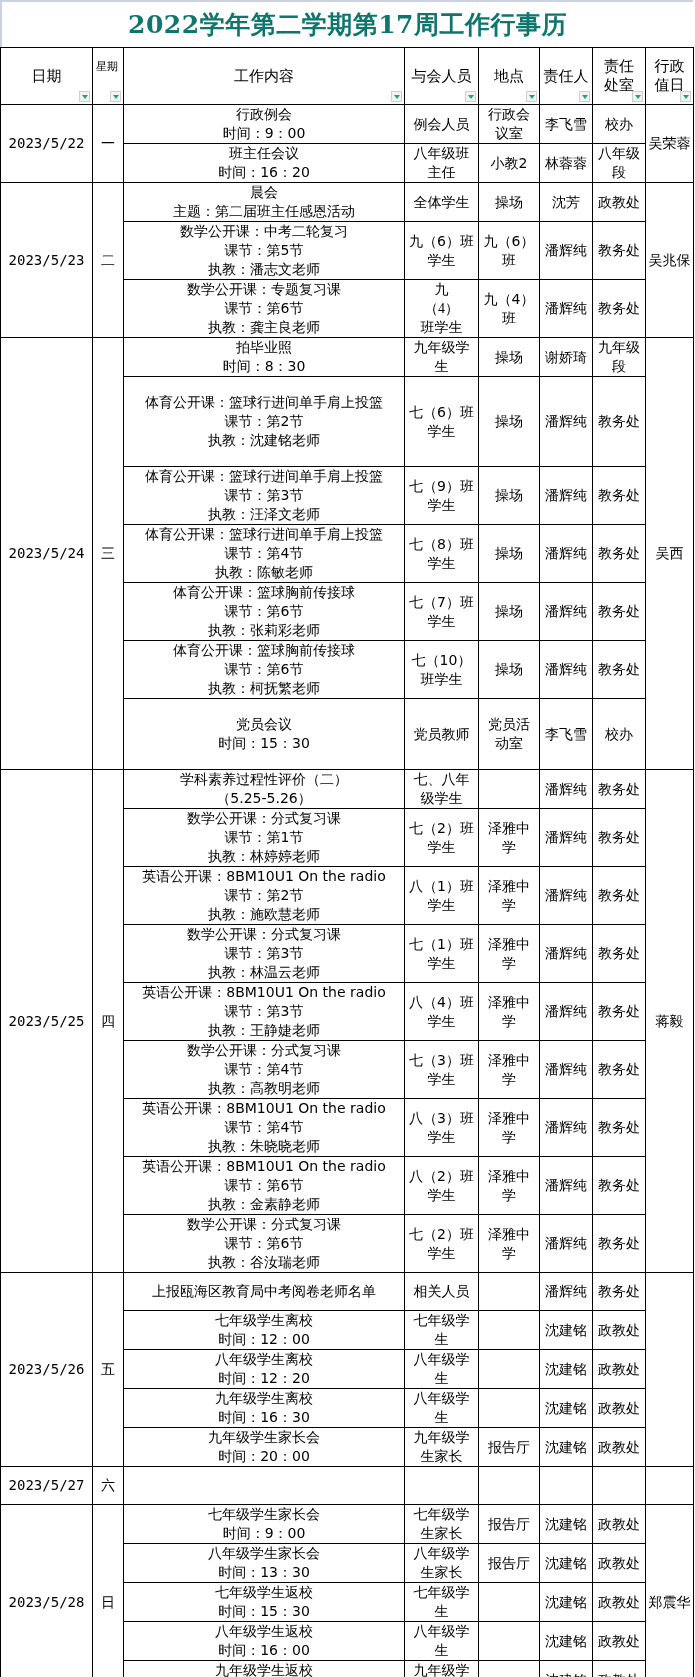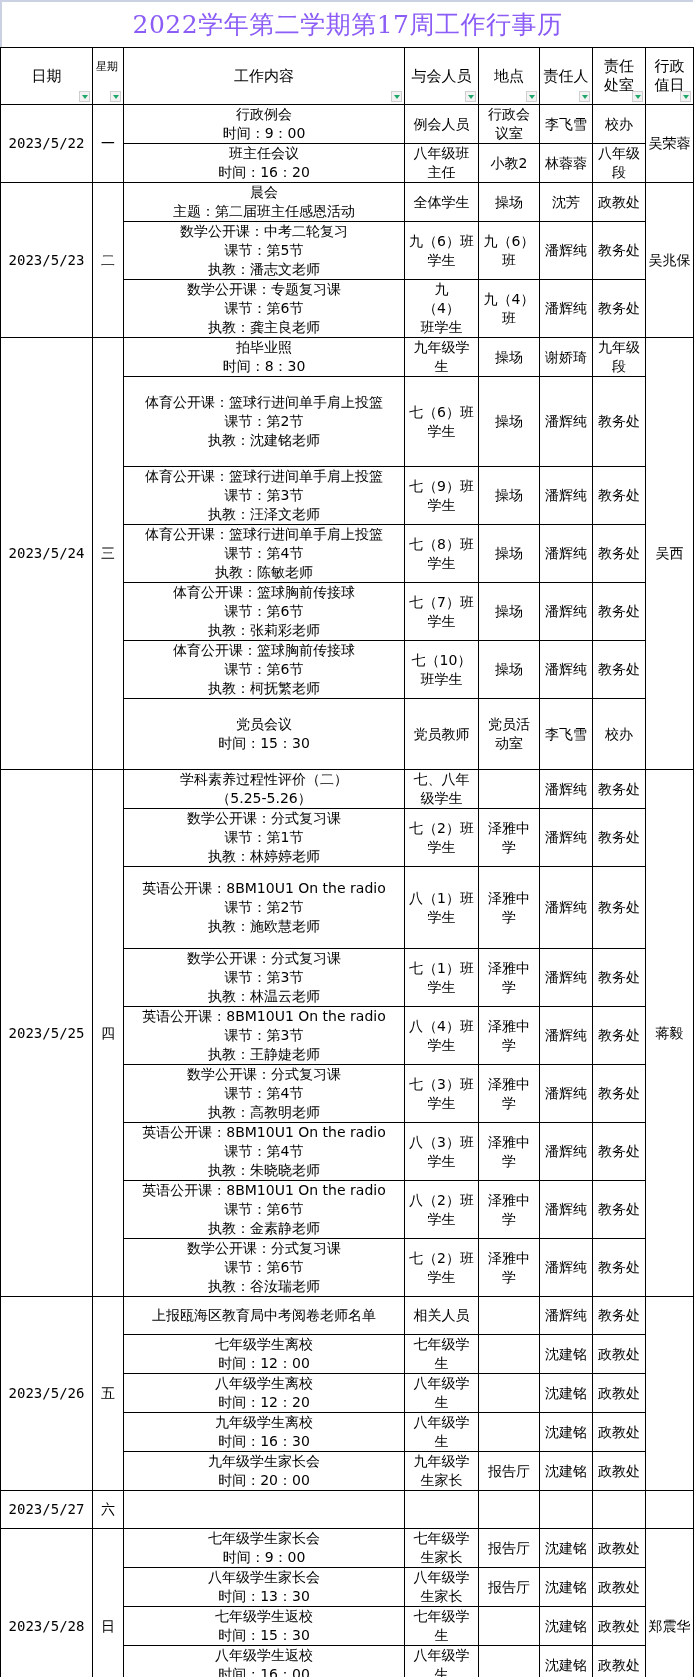--- a/index.html
+++ b/index.html
@@ -2,21 +2,21 @@
 <html><head>
 <meta charset="utf-8">
 <style>
   html, body { margin:0; padding:0; background:#ffffff; }
   body { width:695px; height:1677px; overflow:hidden; position:relative;
          font-family:"DejaVu Sans","Liberation Sans",sans-serif; color:#000; }
   .title-bar { position:absolute; left:0; top:0; width:693px; height:47px;
                border-top:2px solid #c9d1e3; border-left:2px solid #c9d1e3;
                display:flex; align-items:center; justify-content:center; box-sizing:border-box; }
   .title-bar h1 { margin:0; font-family:"DejaVu Serif","Liberation Serif",serif;
-                  font-size:25px; font-weight:normal; letter-spacing:0.5px; color:#8b5cf6; }
+                  font-size:25px; font-weight:bold; letter-spacing:0.5px; color:#0f766e; }
   table.sheet { position:absolute; left:0; top:47px; border-collapse:collapse; table-layout:fixed; width:693px; }
   table.sheet td, table.sheet th { border:1.5px solid #000; padding:0; font-size:14px; line-height:19px;
       font-weight:normal; vertical-align:middle; text-align:center; overflow:hidden; }
   th.hd { height:47px; position:relative; }
   th.hd .lbl { display:block; font-size:15px; line-height:19px; }
   .filter { position:absolute; right:2px; bottom:2px; width:11px; height:11px; background:#f3f3f3;
             border:1px solid #cfcfcf; box-sizing:border-box; }
   .filter::after { content:""; position:absolute; left:2px; top:3px; border-left:3px solid transparent;
             border-right:3px solid transparent; border-top:4px solid #1fa76a; }
   td.content { text-align:left; padding-left:3px; }
@@ -129,21 +129,21 @@
         <td style="padding: 0px 3px;">九（6）班</td>
         <td>潘辉纯</td>
         <td style="padding: 0px 3px;">教务处</td>
       </tr>
       <tr class="h60">
         <td class="content">
           <span class="ln">数学公开课：专题复习课</span>
           <span class="ln">课节：第6节</span>
           <span class="ln">执教：龚主良老师</span>
         </td>
-        <td style="padding: 0px 13px;">九（4）班学生</td>
+        <td style="padding: 0px 13px; font-family: Liberation Serif, serif;">九（4）班学生</td>
         <td style="padding: 0px 3px;">九（4）班</td>
         <td>潘辉纯</td>
         <td style="padding: 0px 3px;">教务处</td>
       </tr>
       <tr class="h40">
         <td class="date" rowspan="7">2023/5/24</td>
         <td class="wk" rowspan="7">三</td>
         <td class="content">
           <span class="ln">拍毕业照</span>
           <span class="ln">时间：8：30</span>
@@ -242,21 +242,21 @@
         <td style="padding: 0px 3px;">泽雅中学</td>
         <td>潘辉纯</td>
         <td style="padding: 0px 3px;">教务处</td>
       </tr>
       <tr class="h60">
         <td class="content">
           <span class="ln">英语公开课：8BM10U1 On the radio</span>
           <span class="ln">课节：第2节</span>
           <span class="ln">执教：施欧慧老师</span>
         </td>
-        <td style="padding: 12px 3px;">八（1）班学生</td>
+        <td style="padding: 0px 3px;">八（1）班学生</td>
         <td style="padding: 0px 3px;">泽雅中学</td>
         <td>潘辉纯</td>
         <td style="padding: 0px 3px;">教务处</td>
       </tr>
       <tr class="h60">
         <td class="content">
           <span class="ln">数学公开课：分式复习课</span>
           <span class="ln">课节：第3节</span>
           <span class="ln">执教：林温云老师</span>
         </td>

